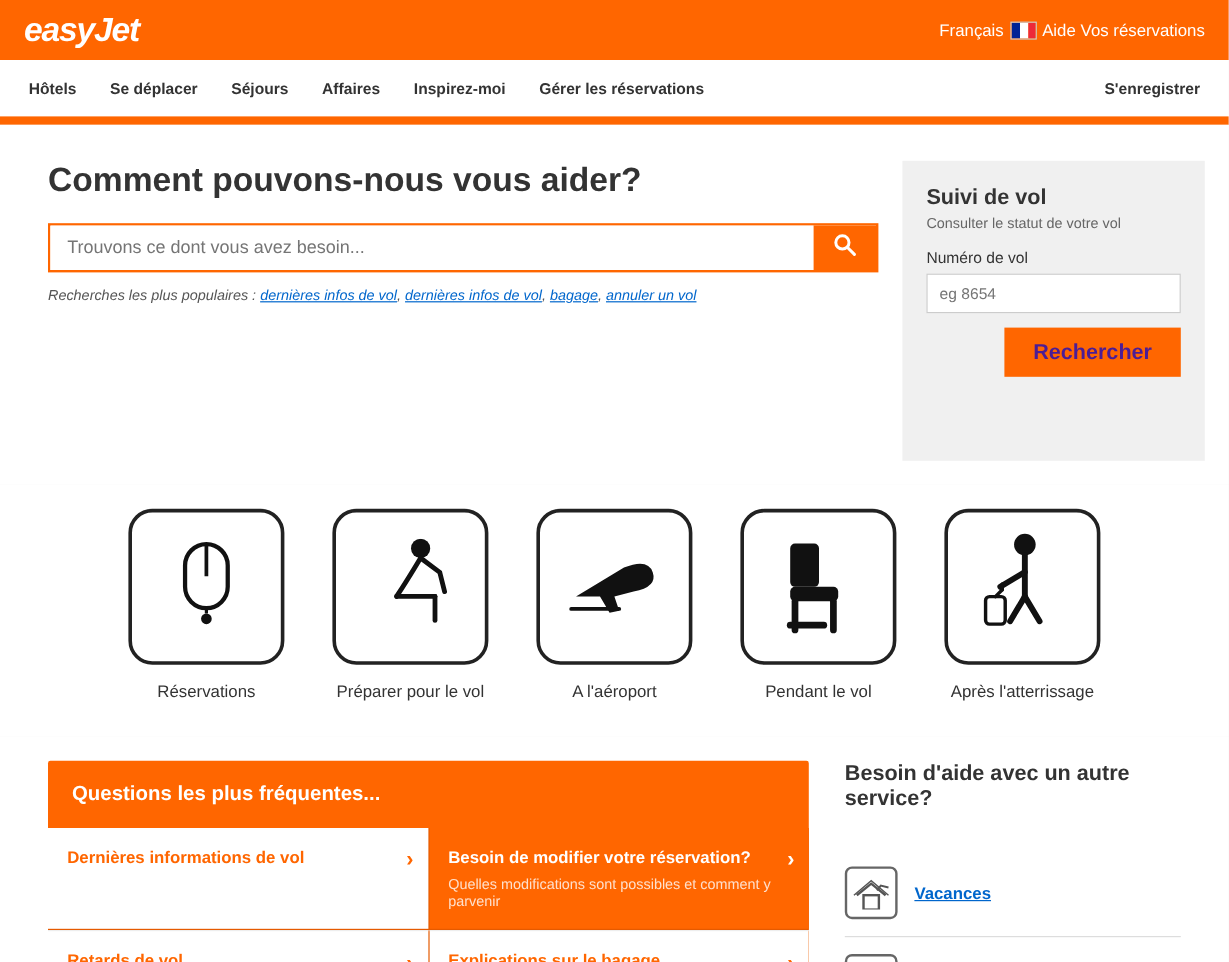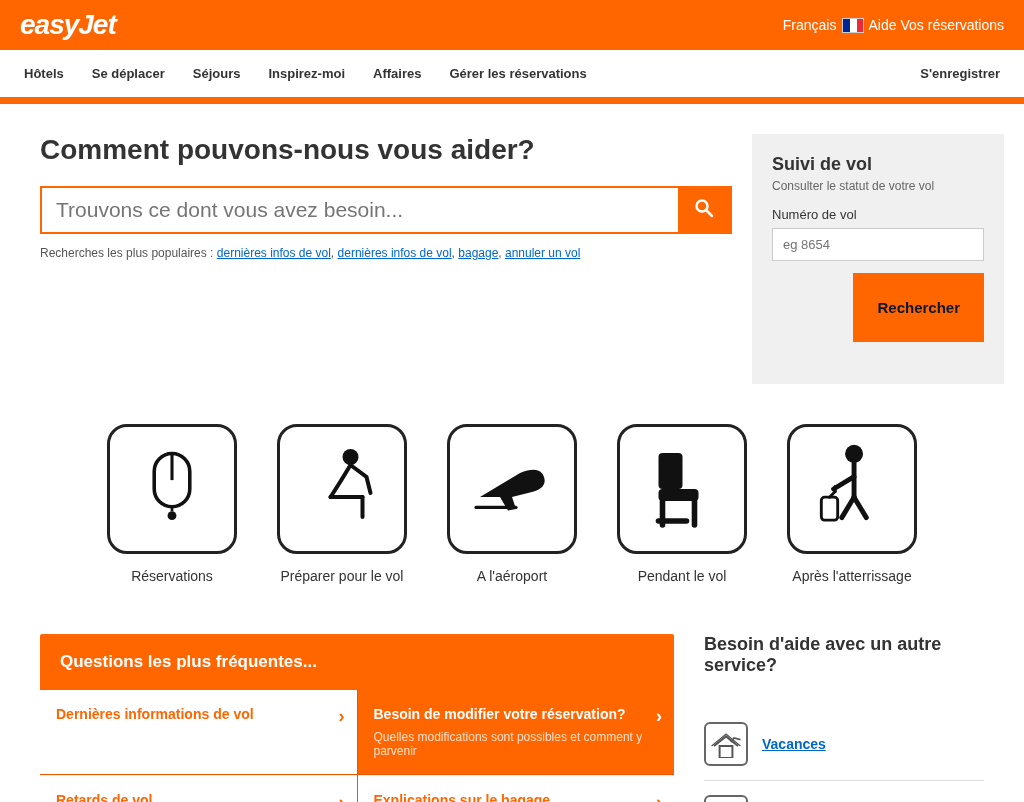--- a/index.html
+++ b/index.html
@@ -107,34 +107,35 @@
     .search-bar {
       display: flex;
       border: 2px solid #ff6600;
       margin-bottom: 12px;
     }
     .search-bar input {
       flex: 1;
       border: none;
       outline: none;
       padding: 10px 14px;
-      font-size: 21px;
+      font-size: 15px;
       color: #aaa;
     }
     .search-bar button {
       background: #ff6600;
       border: none;
       padding: 0 16px;
       cursor: pointer;
       color: white;
       font-size: 20px;
     }
     .popular-searches {
       font-size: 12px;
       color: #555;
+      font-style: italic;
     }
     .popular-searches a {
       color: #0066cc;
       text-decoration: underline;
     }
 
     
     .tracker-title {
       font-size: 18px;
       font-weight: bold;
@@ -160,24 +161,24 @@
     .tracker-row input {
       flex: 1;
       border: 1px solid #ccc;
       padding: 8px 10px;
       font-size: 13px;
       color: #aaa;
       outline: none;
     }
     .tracker-btn {
       background: #ff6600;
-      color: #0f172a;
+      color: #4c1d95;
       border: none;
-      padding: 26px 24px;
-      font-size: 15px;
+      padding: 10px 24px;
+      font-size: 18px;
       font-weight: bold;
       cursor: pointer;
       float: right;
     }
 
     
     .icon-section {
       background: white;
       padding: 20px 40px 30px;
       display: flex;
@@ -321,22 +322,22 @@
     </div>
     <a href="#">Aide</a>
     <a href="#">Vos réservations</a>
   </div>
 </div>
 
 <div class="main-nav">
   <a href="#">Hôtels</a>
   <a href="#">Se déplacer</a>
   <a href="#">Séjours</a>
+  <a href="#">Affaires</a>
   <a href="#">Inspirez-moi</a>
-  <a href="#">Affaires</a>
   <a href="#">Gérer les réservations</a>
   <div class="spacer"></div>
   <a href="#" class="register">S'enregistrer</a>
 </div>
 
 <div class="orange-strip"></div>
 
 <div class="content">
 
   <div class="left-content">

